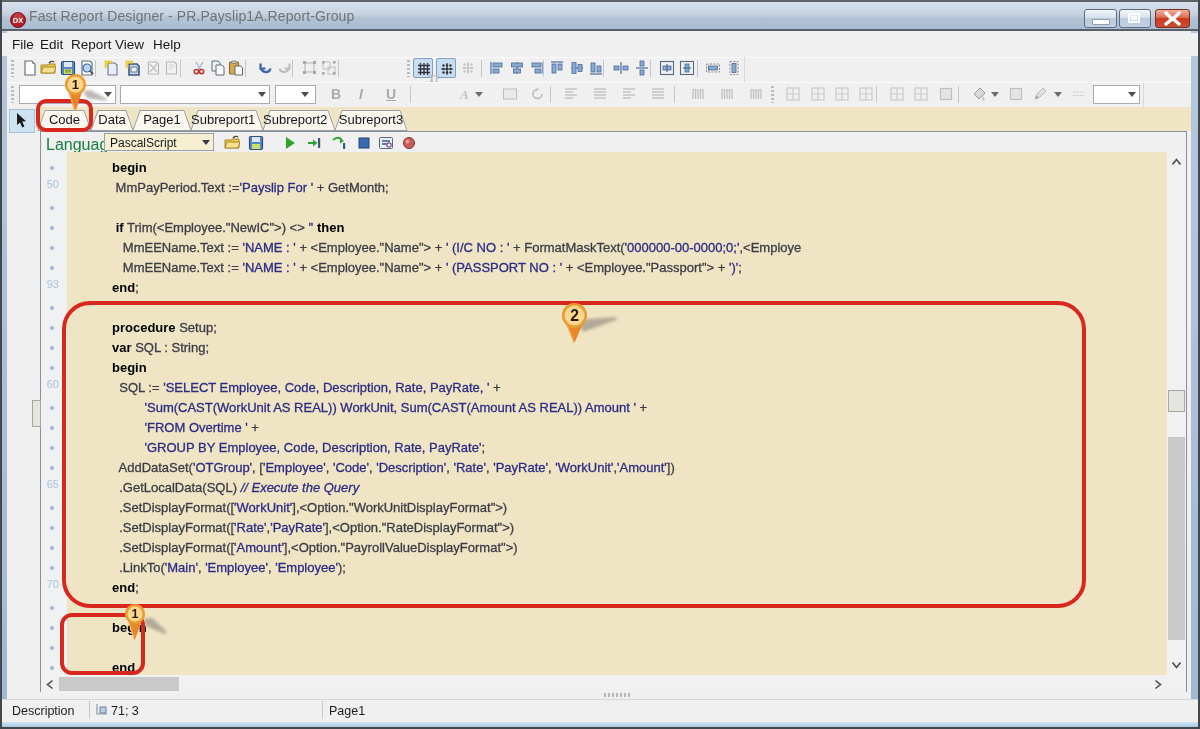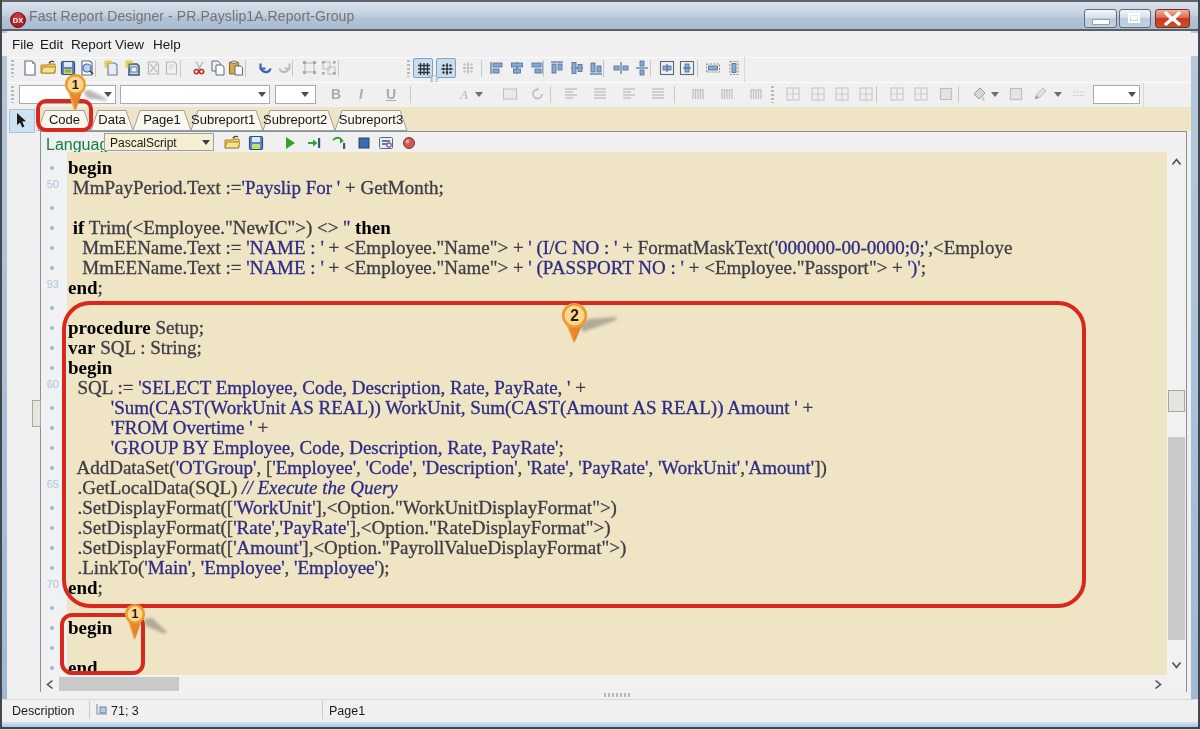--- a/index.html
+++ b/index.html
@@ -41,22 +41,22 @@
 
 #panel{left:40px;top:131px;width:1147px;height:561px;border:1px solid #889099;box-sizing:border-box;background:#EFE4C4;}
 #langbar{left:41px;top:132px;width:1145px;height:20px;background:#F0F0F0;}
 #langlbl{left:46px;top:136px;font-size:16px;color:#15803d;}
 #langcombo{left:104px;top:133px;width:110px;height:18px;background:#F6EFD2;border:1px solid #9AA0A8;box-sizing:border-box;}
 #langtxt{left:110px;top:136px;font-size:12px;color:#16181C;}
 #gutter{left:41px;top:152px;width:26px;height:523px;background:#EFF1F3;}
 .gn{position:absolute;left:41px;width:18px;text-align:right;font-size:11px;color:#ACC3DB;}
 .gd{position:absolute;left:50px;width:4px;height:4px;border-radius:2px;background:#9FB6D4;}
 #codearea{left:67px;top:152px;width:1100px;height:523px;background:#EFE4C4;overflow:hidden;}
-#codelines{position:absolute;left:1px;top:6px;font-family:Liberation Serif, serif;
-  font-size:19px;line-height:20px;white-space:pre;}
+#codelines{position:absolute;left:1px;top:6px;font-family:Liberation Sans, sans-serif;
+  font-size:13px;line-height:20px;white-space:pre;padding-left:44px;}
 .cl{height:20px;}
 .cl i{font-style:normal;}
 i.p{color:#3D3D46;-webkit-text-stroke:0.3px #3D3D46;}
 i.k{color:#000;font-weight:bold;}
 i.s{color:#2D2D85;-webkit-text-stroke:0.3px #2D2D85;}
 i.c{color:#2D2D85;font-style:italic;-webkit-text-stroke:0.3px #2D2D85;}
 
 #vsb{left:1167px;top:152px;width:19px;height:523px;background:#F1F1F1;}
 #vsbthumb{left:1168px;top:437px;width:17px;height:203px;background:#C9C9C9;}
 #vsbgrip{left:1168px;top:390px;width:17px;height:22px;background:#E4E4E0;border:1px solid #A8A8A0;box-sizing:border-box;}

